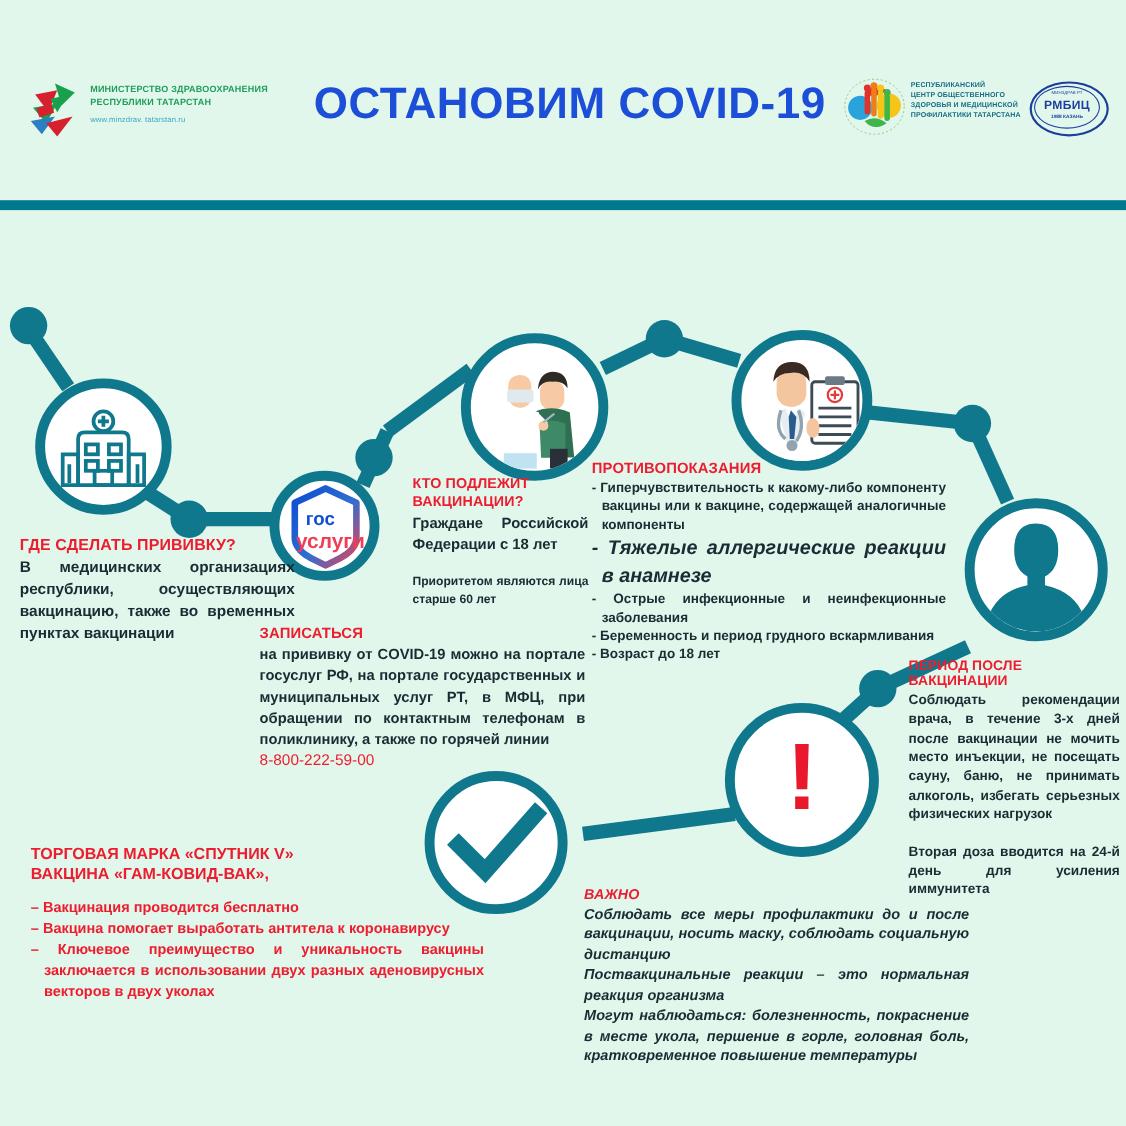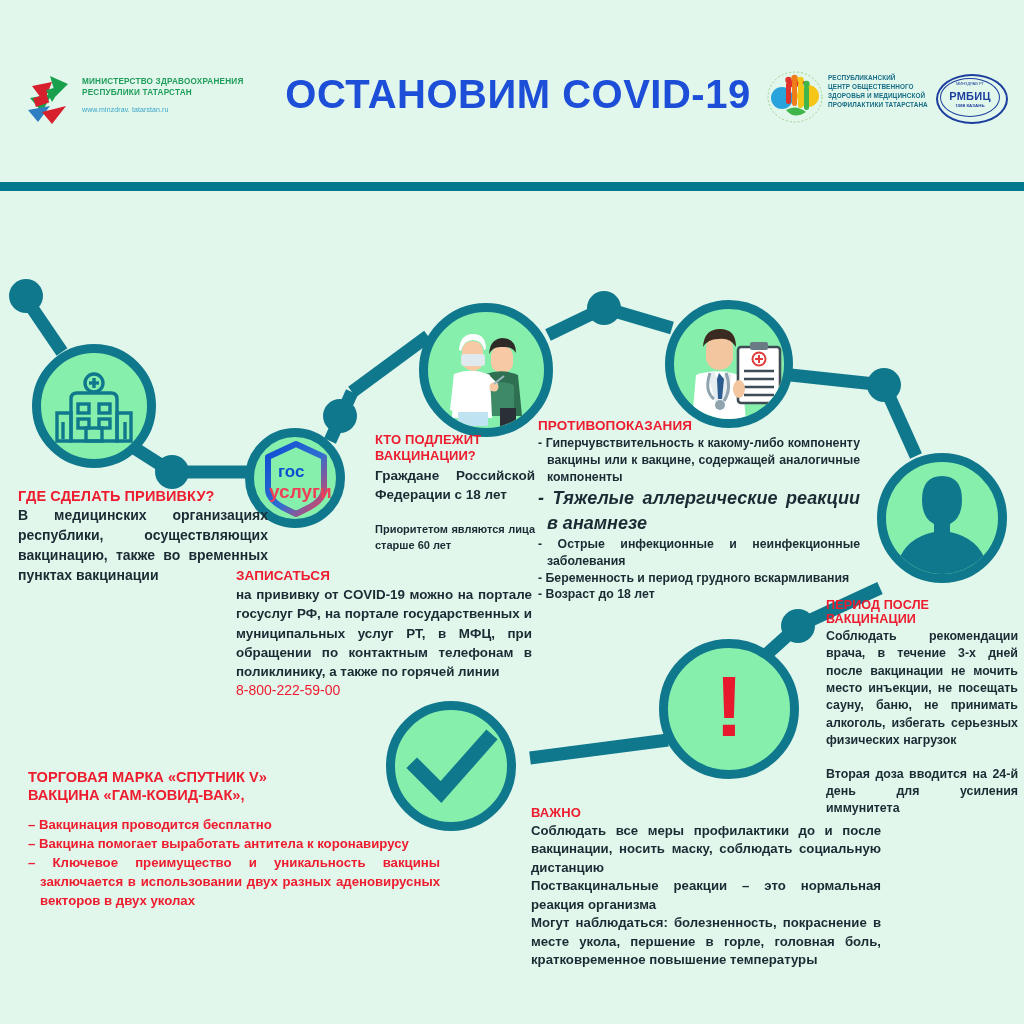--- a/index.html
+++ b/index.html
@@ -128,21 +128,21 @@
     left: 0; top: 11px;
     width: 68px;
     text-align: center;
     font-size: 4px;
     color: #1c3f9e;
   }
   
   .node {
     position: absolute;
     border-radius: 50%;
-    background: #86efac;
+    background: #ffffff;
     border: 9px solid #10788d;
     box-sizing: border-box;
     z-index: 3;
   }
   
   .tblock { position: absolute; z-index: 5; }
   .t-head {
     color: #ed1c2e;
     font-weight: bold;
     letter-spacing: 0.1px;
@@ -405,21 +405,21 @@
       <li class="t-body just" style="font-size:12.3px; line-height:1.38; padding-left:9px; text-indent:-9px;">- <span>Возраст до 18 лет</span></li>
     </ul>
   </div>
 
   <div class="tblock" style="left:826px; top:598px; width:192px;">
     <div class="t-head" style="font-size:12.6px;">ПЕРИОД ПОСЛЕ ВАКЦИНАЦИИ</div>
     <div class="t-body just" style="font-size:12.4px; line-height:1.4;">Соблюдать рекомендации врача, в течение 3-х дней после вакцинации не мочить место инъекции, не посещать сауну, баню, не принимать алкоголь, избегать серьезных физических нагрузок</div>
     <div class="t-body just" style="font-size:12.4px; line-height:1.4; margin-top:16px;">Вторая доза вводится на 24-й день для усиления иммунитета</div>
   </div>
 
-  <div class="tblock" style="left:531px; top:805px; width:350px;">
+  <div class="tblock" style="left:531px; top:805px; width:350px;font-style:italic;">
     <div class="t-head" style="font-size:13px;">ВАЖНО</div>
     <div class="t-body just" style="font-size:13.2px; line-height:1.4;">Соблюдать все меры профилактики до и после вакцинации, носить маску, соблюдать социальную дистанцию</div>
     <div class="t-body just" style="font-size:13.2px; line-height:1.4;">Поствакцинальные реакции – это нормальная реакция организма</div>
     <div class="t-body just" style="font-size:13.2px; line-height:1.4;">Могут наблюдаться: болезненность, покраснение в месте укола, першение в горле, головная боль, кратковременное повышение температуры</div>
   </div>
 
   <div class="tblock" style="left:28px; top:768px; width:412px;">
     <div class="t-red" style="font-size:14.6px; line-height:1.26;">
       <div>ТОРГОВАЯ МАРКА «СПУТНИК V»</div>
       <div>ВАКЦИНА «ГАМ-КОВИД-ВАК»,</div>

